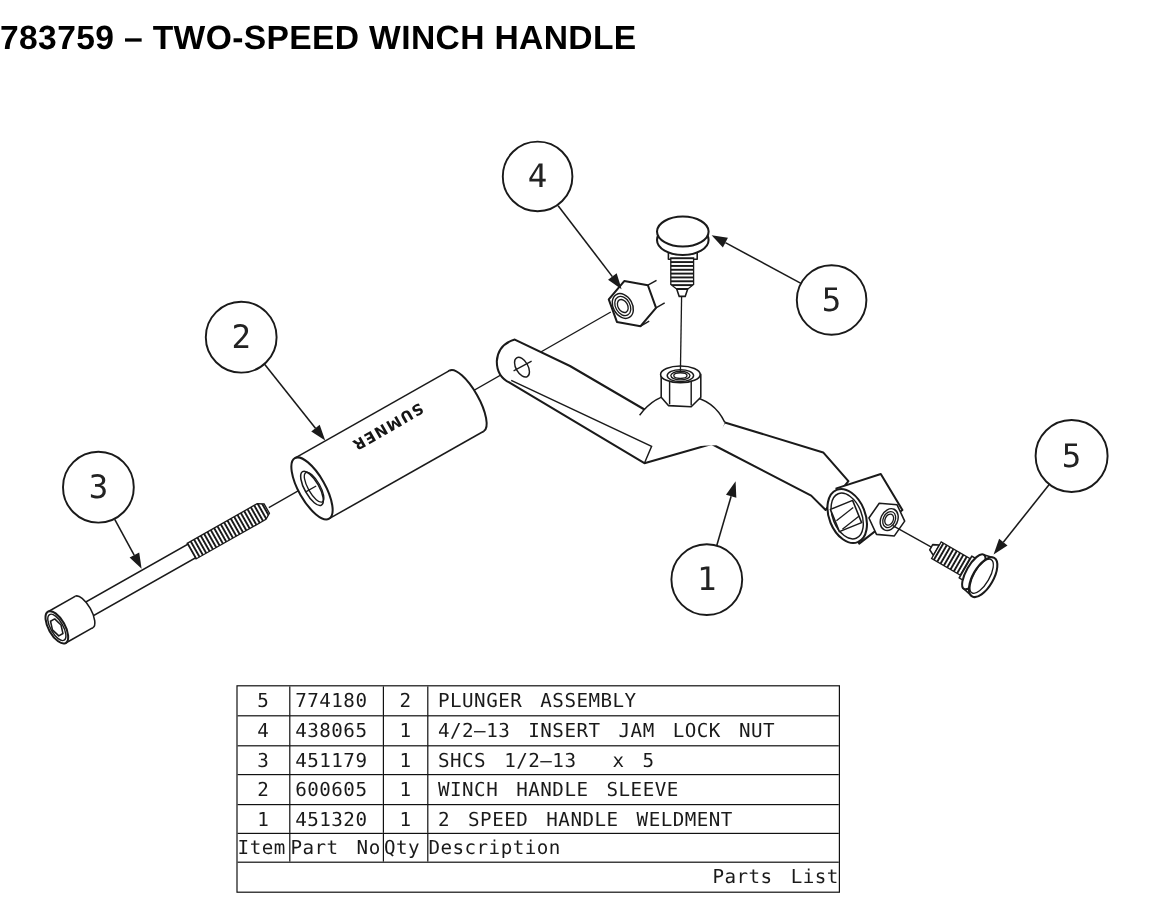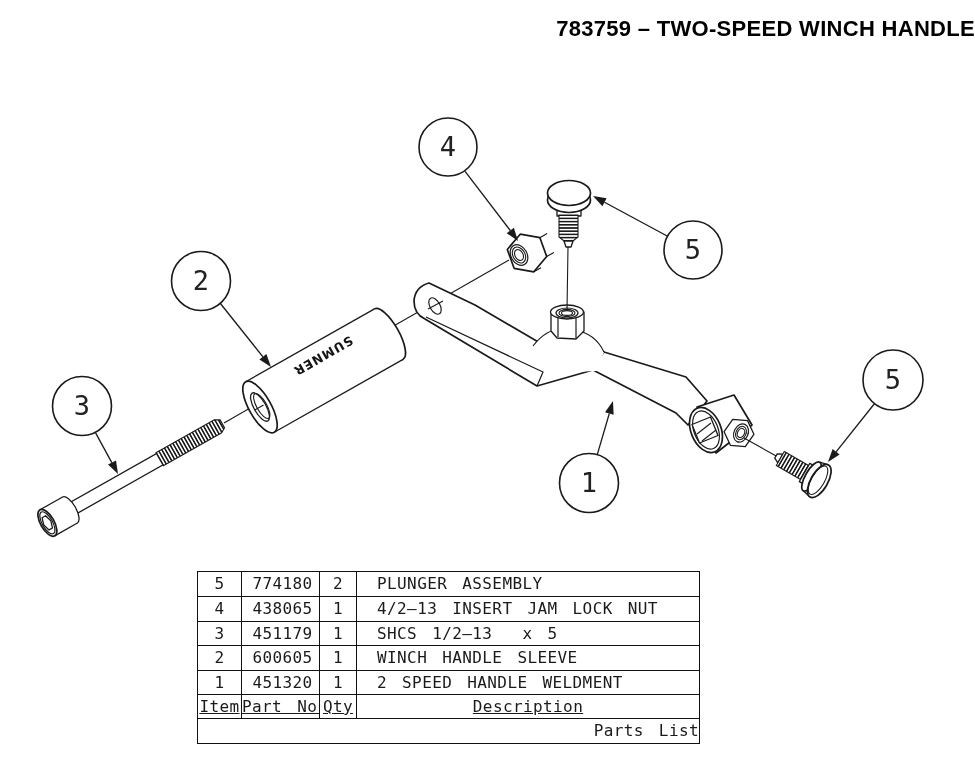--- a/index.html
+++ b/index.html
@@ -1,37 +1,37 @@
 <!DOCTYPE html>
 <html><head>
 <meta charset="utf-8">
 <style>
   html,body{margin:0;padding:0;background:#fff;}
   .page{position:relative;width:975px;height:769px;background:#fff;overflow:hidden;
         font-family:"Liberation Sans",sans-serif;}
-  .title{position:absolute;top:16px;left:0;width:100%;text-align:right;
-         font-size:22px;font-weight:bold;color:#000;letter-spacing:.3px;
+  .title{position:absolute;top:16px;left:0;width:100%;text-align:left;
+         font-size:28px;font-weight:bold;color:#000;letter-spacing:.3px;
          font-family:"Liberation Sans",sans-serif;}
   svg.diagram{position:absolute;left:0;top:0;}
   
   .ptable{position:absolute;left:197px;top:571px;width:503px;
           border:1.6px solid #111;box-sizing:border-box;
           display:grid;grid-template-columns:43px 78px 37px 1fr;
           grid-auto-rows:24.4px;
           font-family:"DejaVu Sans Mono",monospace;font-size:16px;color:#1a1a1a;
           letter-spacing:.4px;word-spacing:5px;}
   .ptable .tr{display:contents;}
   .td{box-sizing:border-box;border-left:1.3px solid #111;border-top:1.3px solid #111;
       line-height:23px;white-space:pre;overflow:hidden;}
   .td.c1{border-left:none;text-align:center;}
-  .td.c2{padding-left:4px;text-align:center;}
+  .td.c2{padding-left:4px;}
   .td.c3{text-align:center;}
-  .td.c4{padding-left:20px;}
+  .td.c4{padding-left:8px;}
   .tr.first .td{border-top:none;}
-  .td.hc{text-align:center;padding-left:0;text-decoration:underline;}
+  .td.hc{text-align:left;padding-left:0;}
   .tf{grid-column:1 / -1;box-sizing:border-box;border-top:1.3px solid #111;
       text-align:right;line-height:24px;}
   
   .pl{fill:#fff;stroke:#1a1a1a;stroke-width:1.7;stroke-linejoin:round;}
   .pl2{fill:#fff;stroke:#1a1a1a;stroke-width:1.3;stroke-linejoin:round;}
   .ln{fill:none;stroke:#1a1a1a;stroke-width:1.3;}
   .thin{fill:none;stroke:#1a1a1a;stroke-width:1.1;}
   .det{fill:none;stroke:#1a1a1a;stroke-width:1.2;}
   .thr{stroke:#1a1a1a;stroke-width:1.1;}
   .balloon{fill:#fff;stroke:#1a1a1a;stroke-width:1.6;}

